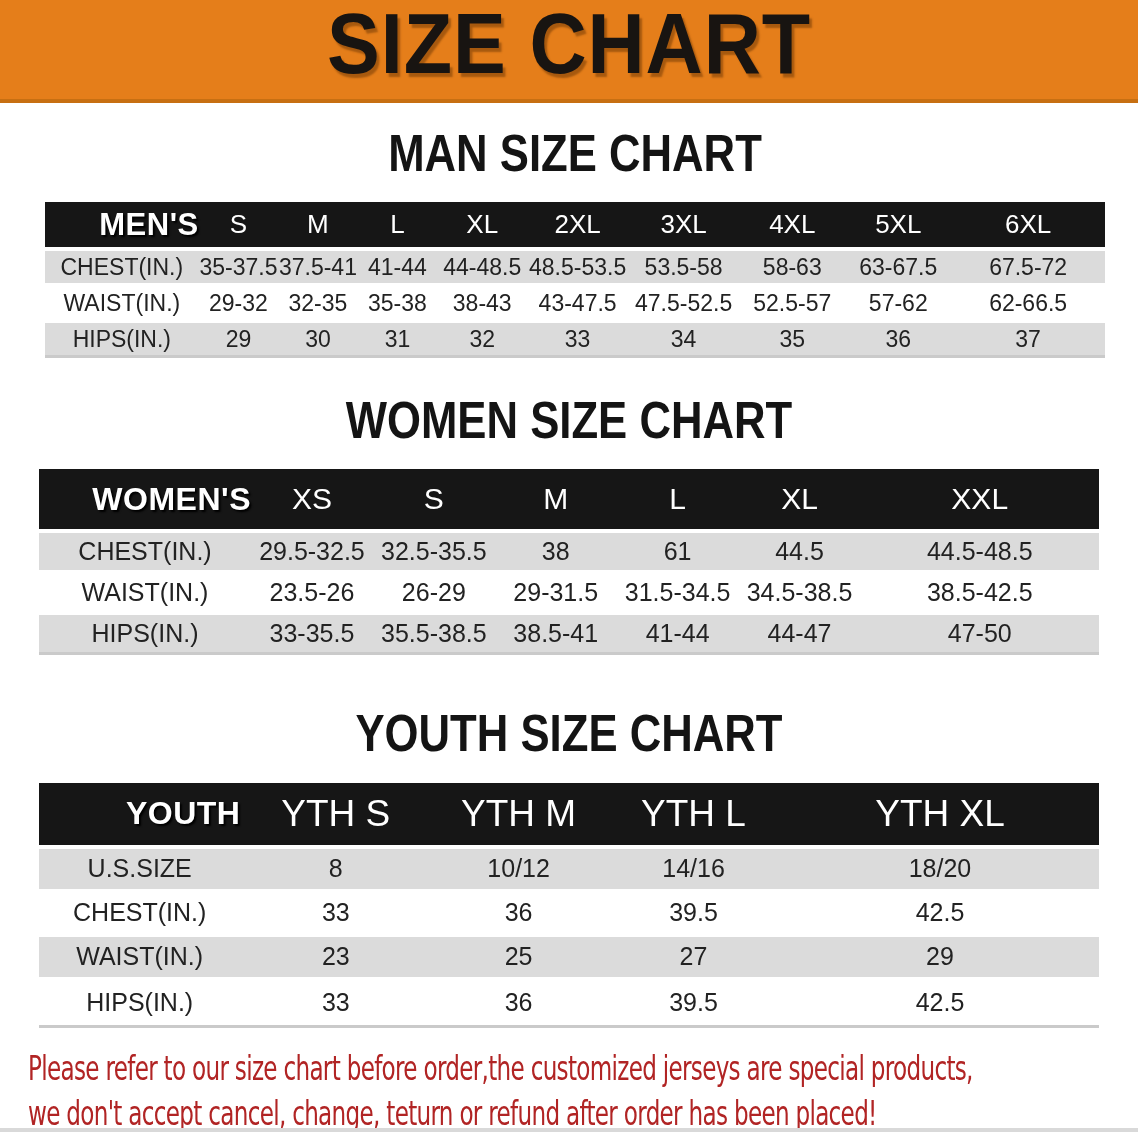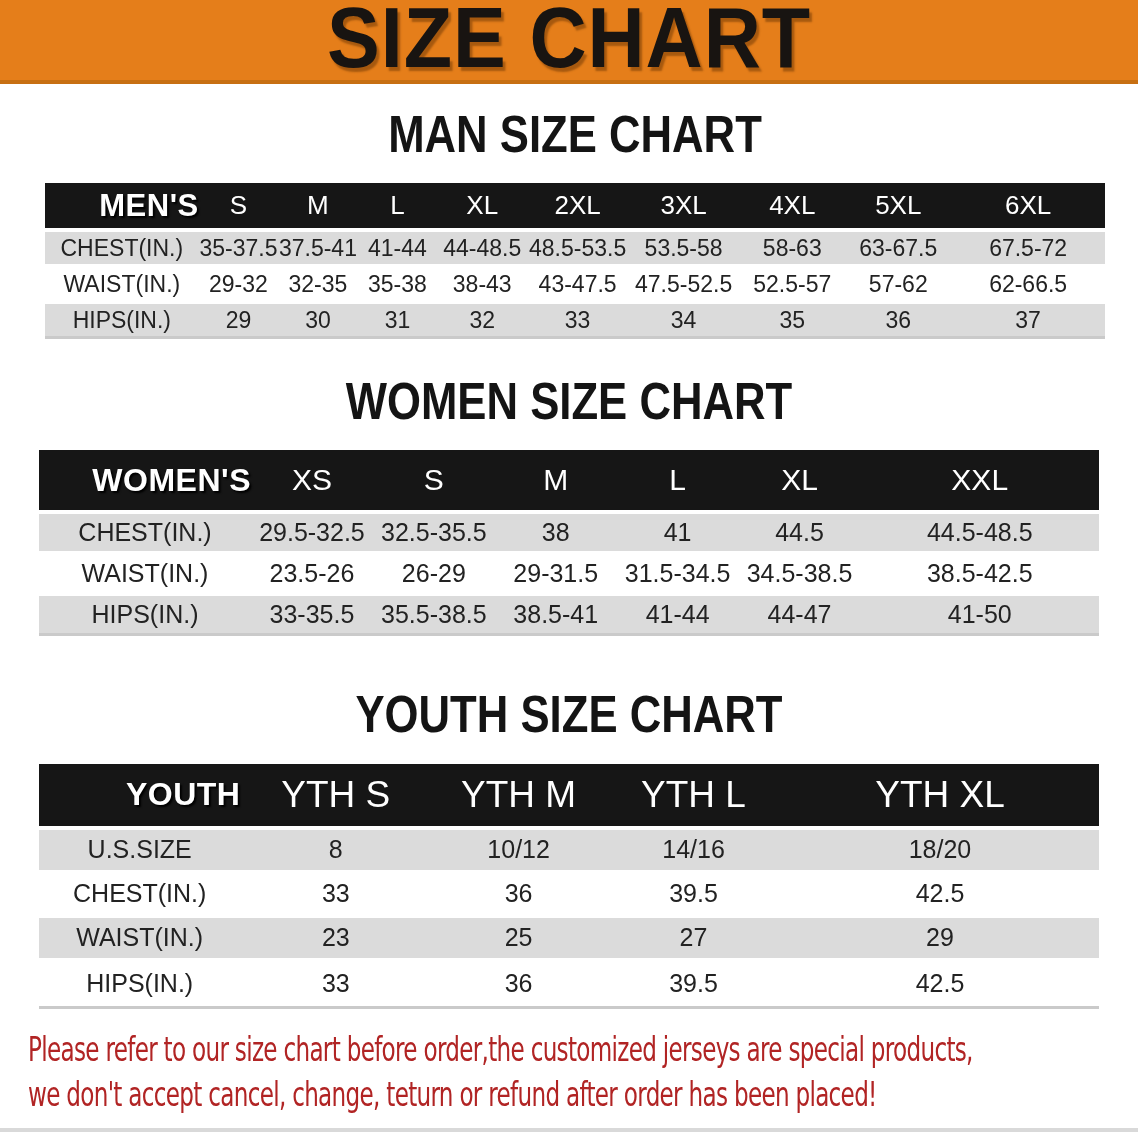--- a/index.html
+++ b/index.html
@@ -2,24 +2,24 @@
 <html style="--banner-bg: #E57E1A; --banner-border: #C76F12; --banner-text: #181411; --header-bar-bg: #161616; --header-bar-text: #FFFFFF; --stripe-gray: #DBDBDB; --disclaimer-red: #B12424;"><head>
 <meta charset="utf-8">
 <style>
   html,body{margin:0;padding:0;}
   body{
     width:1138px;height:1132px;background:#ffffff;overflow:hidden;position:relative;
     font-family:"Liberation Sans",sans-serif;
   }
   
   .banner{
-    height:84px;box-sizing:border-box;
+    height:103px;box-sizing:border-box;
     background:var(--banner-bg,#E57E1A);
     border-bottom:4px solid var(--banner-border,#C76F12);
-    display:flex;align-items:flex-end;justify-content:center;
+    display:flex;align-items:flex-start;justify-content:center;
   }
   .banner-title{
     margin:0;line-height:1;
     font-size:86px;font-weight:bold;letter-spacing:1px;
     color:var(--banner-text,#181411);
     transform:scaleX(0.92);
     text-shadow:3px 4px 2px rgba(90,45,0,0.45);
     white-space:nowrap;
   }
   
@@ -179,41 +179,41 @@
             <th>XL</th>
             <th>XXL</th>
           </tr>
         </thead>
         <tbody>
           <tr>
             <td class="rowlabel">CHEST(IN.)</td>
             <td>29.5-32.5</td>
             <td>32.5-35.5</td>
             <td>38</td>
-            <td>41</td>
+            <td>61</td>
             <td>44.5</td>
             <td>44.5-48.5</td>
           </tr>
           <tr>
             <td class="rowlabel">WAIST(IN.)</td>
             <td>23.5-26</td>
             <td>26-29</td>
             <td>29-31.5</td>
             <td>31.5-34.5</td>
             <td>34.5-38.5</td>
             <td>38.5-42.5</td>
           </tr>
           <tr>
             <td class="rowlabel">HIPS(IN.)</td>
             <td>33-35.5</td>
             <td>35.5-38.5</td>
             <td>38.5-41</td>
             <td>41-44</td>
             <td>44-47</td>
-            <td>41-50</td>
+            <td>47-50</td>
           </tr>
         </tbody>
       </table>
   </section>
 
   <section class="size-section sec-youth">
     <h2 class="section-heading">YOUTH SIZE CHART</h2>
     <table class="size-table tbl-youth">
       <colgroup>
         <col style="width:19%">

